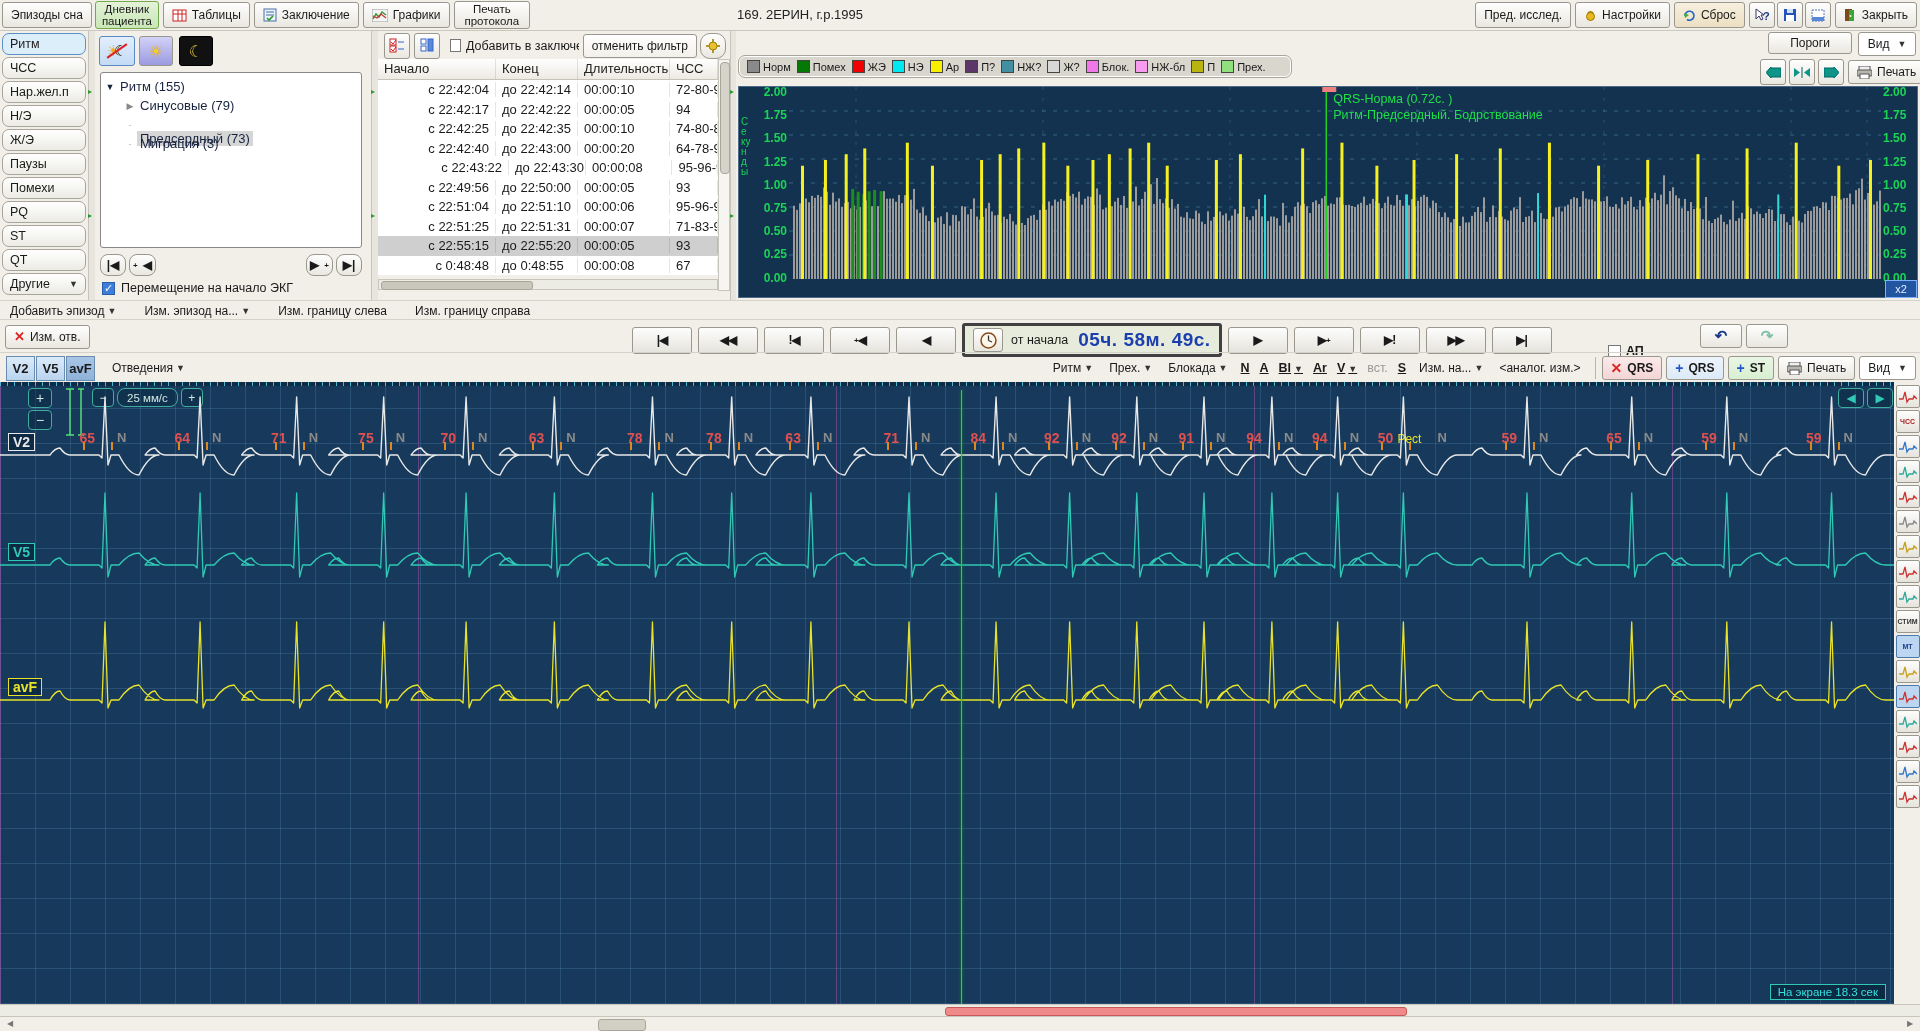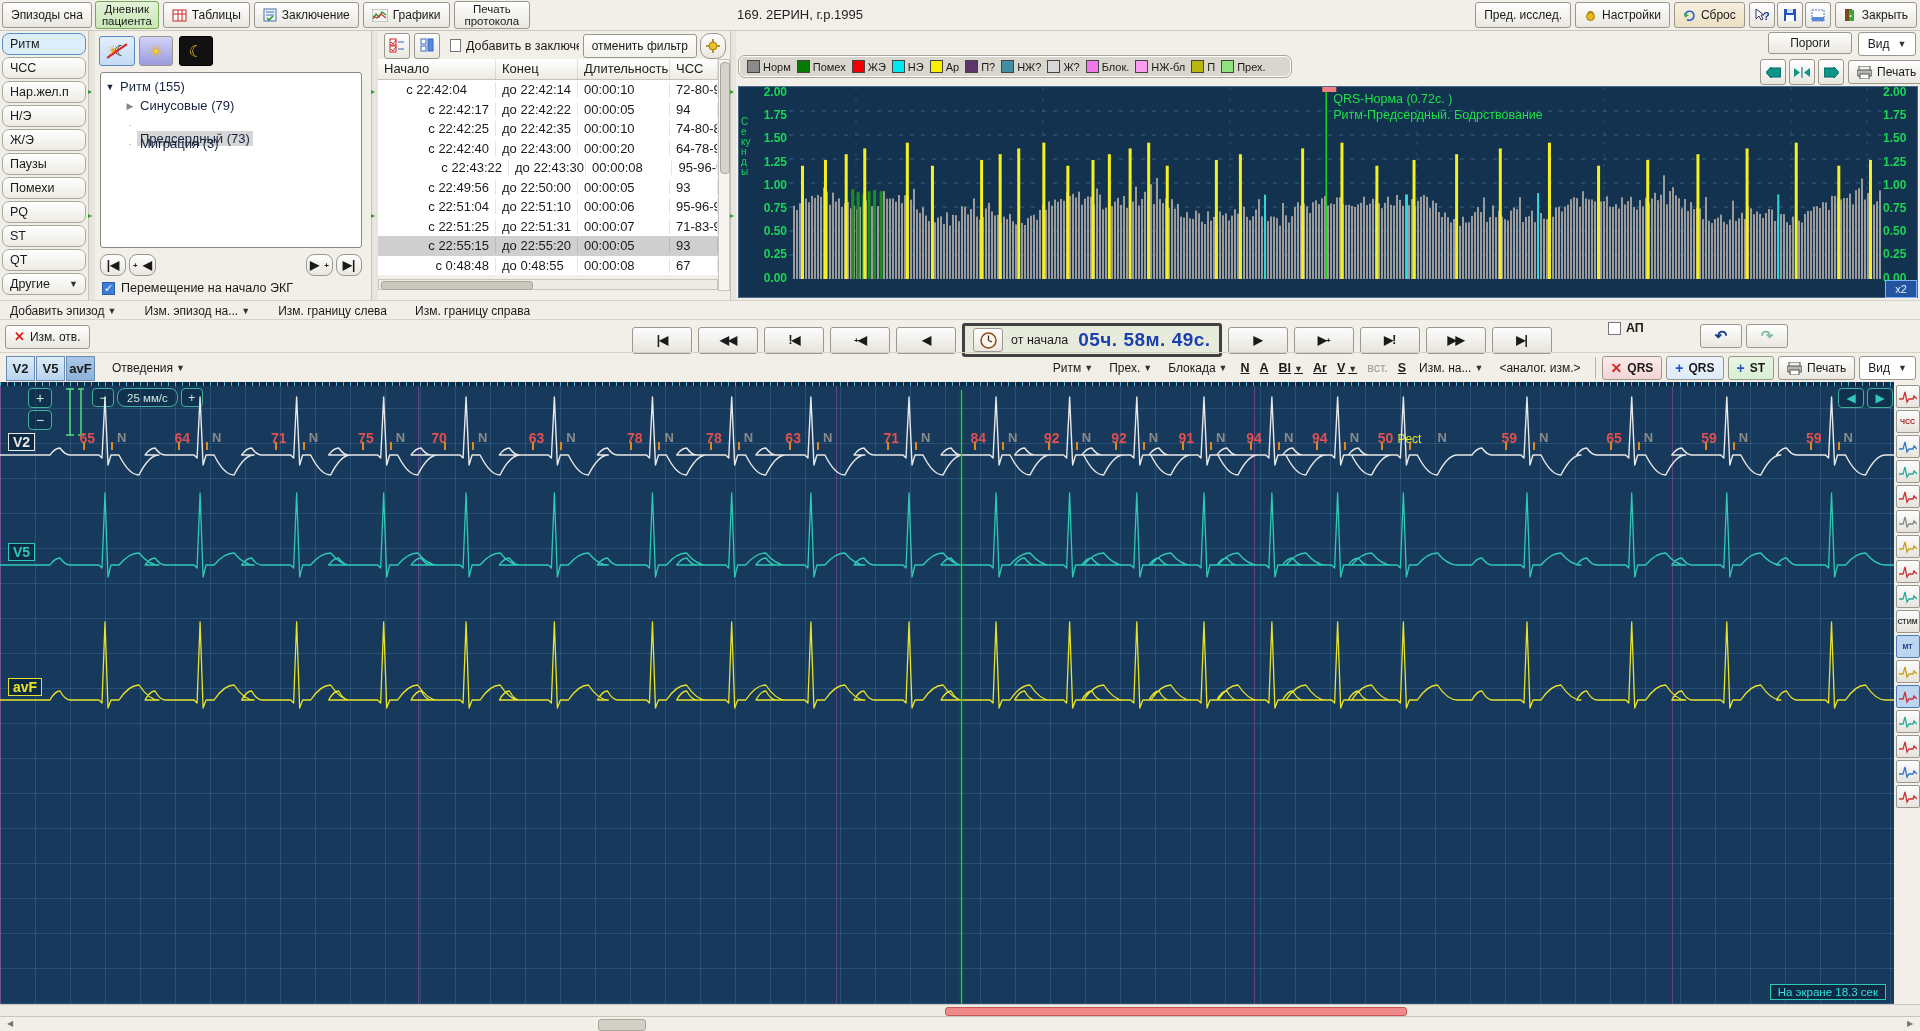--- a/index.html
+++ b/index.html
@@ -268,21 +268,21 @@
       </div>
     </div>
     <div id="table-header" class="row hdr" style="height:20px;width:340px;">
         <div class="cell" style="width: 118px; line-height: 20px;">Начало</div>
         <div class="cell" style="width: 82px; line-height: 20px;">Конец</div>
         <div class="cell" style="width: 92px; line-height: 20px;">Длительность</div>
         <div class="cell" style="width: 48px; line-height: 20px;">ЧСС</div>
       </div>
     <div id="table-body" style="width:340px;background:#fff;">
         <div class="trow">
-          <div class="cell" style="width: 118px; text-align: center;">с 22:42:04</div>
+          <div class="cell" style="width: 118px; text-align: right;">с 22:42:04</div>
           <div class="cell" style="width: 82px; text-align: left;">до 22:42:14</div>
           <div class="cell" style="width: 92px; text-align: left;">00:00:10</div>
           <div class="cell" style="width: 48px; text-align: left;">72-80-9</div>
         </div>
         <div class="trow">
           <div class="cell" style="width: 118px; text-align: right;">с 22:42:17</div>
           <div class="cell" style="width: 82px; text-align: left;">до 22:42:22</div>
           <div class="cell" style="width: 92px; text-align: left;">00:00:05</div>
           <div class="cell" style="width: 48px; text-align: left;">94</div>
         </div>
@@ -932,21 +932,21 @@
         </div>
         <span style="margin:0 10px 0 8px;font-size:12.5px;">от начала</span>
         <span style="color:#1b3fae;font-weight:bold;font-size:19px;letter-spacing:0.5px;">05ч. 58м. 49с.</span>
       </div>
       <div class="pbtn">▶</div>
       <div class="pbtn">▶<sup style="font-size:8px;">+</sup></div>
       <div class="pbtn">▶!</div>
       <div class="pbtn">▶▶</div>
       <div class="pbtn">▶|</div>
     </div>
-    <div class="row" style="position:absolute;left:1608px;top:1px;">
+    <div class="row" style="position:absolute;left:1608px;top:24px;">
       <span class="chk"></span>
       <span style="margin-left:5px;font-weight:bold;font-size:12.5px;">АП</span>
     </div>
     <div class="row" style="position:absolute;left:1700px;top:4px;">
       <div class="btn" style="width:42px;height:24px;color:#1a3a88;font-size:15px;font-weight:bold;">↶</div>
       <div class="btn" style="width:42px;height:24px;margin-left:4px;color:#7fbfa8;font-size:15px;font-weight:bold;">↷</div>
     </div>
   </div>
 
   <div class="abs row" style="left:0;top:352px;width:1920px;height:30px;border-top:1px solid #d5d2c9;">
@@ -1049,21 +1049,21 @@
         <span style="position: absolute; left: 206.077px; top: 60px; width: 2px; height: 8px; background: rgb(224, 136, 32);"></span>
         <span style="position: absolute; left: 212.077px; top: 48px; color: rgb(138, 138, 138); font-weight: bold; font-size: 13px;">N</span>
         <span style="position: absolute; left: 252.639px; top: 48px; width: 34px; text-align: right; color: rgb(224, 80, 80); font-weight: bold; font-size: 14px;">71</span>
         <span style="position: absolute; left: 274.639px; top: 60px; width: 2px; height: 8px; background: rgb(224, 136, 32);"></span>
         <span style="position: absolute; left: 302.639px; top: 60px; width: 2px; height: 8px; background: rgb(224, 136, 32);"></span>
         <span style="position: absolute; left: 308.639px; top: 48px; color: rgb(138, 138, 138); font-weight: bold; font-size: 13px;">N</span>
         <span style="position: absolute; left: 339.682px; top: 48px; width: 34px; text-align: right; color: rgb(224, 80, 80); font-weight: bold; font-size: 14px;">75</span>
         <span style="position: absolute; left: 361.682px; top: 60px; width: 2px; height: 8px; background: rgb(224, 136, 32);"></span>
         <span style="position: absolute; left: 389.682px; top: 60px; width: 2px; height: 8px; background: rgb(224, 136, 32);"></span>
         <span style="position: absolute; left: 395.682px; top: 48px; color: rgb(138, 138, 138); font-weight: bold; font-size: 13px;">N</span>
-        <span style="position: absolute; left: 422.082px; top: 48px; width: 34px; text-align: center; color: rgb(224, 80, 80); font-weight: bold; font-size: 14px;">70</span>
+        <span style="position: absolute; left: 422.082px; top: 48px; width: 34px; text-align: right; color: rgb(224, 80, 80); font-weight: bold; font-size: 14px;">70</span>
         <span style="position: absolute; left: 444.082px; top: 60px; width: 2px; height: 8px; background: rgb(224, 136, 32);"></span>
         <span style="position: absolute; left: 472.082px; top: 60px; width: 2px; height: 8px; background: rgb(224, 136, 32);"></span>
         <span style="position: absolute; left: 478.082px; top: 48px; color: rgb(138, 138, 138); font-weight: bold; font-size: 13px;">N</span>
         <span style="position: absolute; left: 510.367px; top: 48px; width: 34px; text-align: right; color: rgb(224, 80, 80); font-weight: bold; font-size: 14px;">63</span>
         <span style="position: absolute; left: 532.367px; top: 60px; width: 2px; height: 8px; background: rgb(224, 136, 32);"></span>
         <span style="position: absolute; left: 560.367px; top: 60px; width: 2px; height: 8px; background: rgb(224, 136, 32);"></span>
         <span style="position: absolute; left: 566.367px; top: 48px; color: rgb(138, 138, 138); font-weight: bold; font-size: 13px;">N</span>
         <span style="position: absolute; left: 608.463px; top: 48px; width: 34px; text-align: right; color: rgb(224, 80, 80); font-weight: bold; font-size: 14px;">78</span>
         <span style="position: absolute; left: 630.463px; top: 60px; width: 2px; height: 8px; background: rgb(224, 136, 32);"></span>
         <span style="position: absolute; left: 658.463px; top: 60px; width: 2px; height: 8px; background: rgb(224, 136, 32);"></span>

